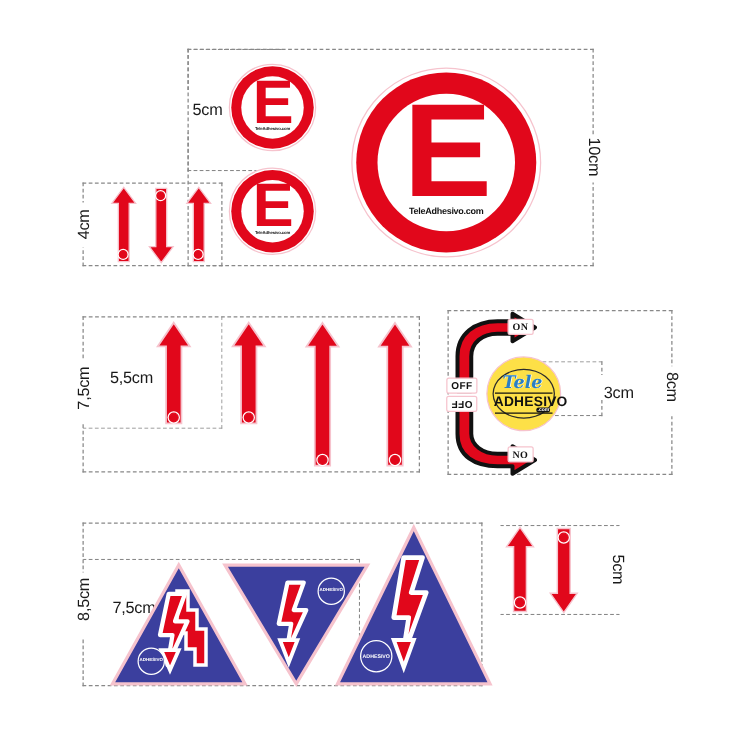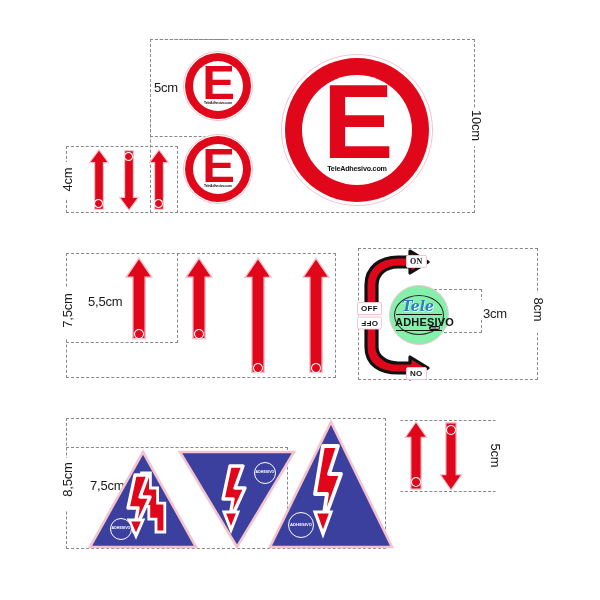--- a/index.html
+++ b/index.html
@@ -123,21 +123,21 @@
     border-radius: 2px;
     padding: 1.5px 3px 1px 3px;
     letter-spacing: 0.3px;
     line-height: 1;
   }
   .onoff-label.flip { transform: rotate(180deg); }
 
   
   .telelogo {
     position: absolute;
-    background: #86efac;
+    background: #fde047;
     border-radius: 50%;
     border: 1.2px solid #f6c3cd;
     display: flex;
     align-items: center;
     justify-content: center;
   }
   .telelogo .oval {
     position: absolute;
     border-radius: 50%;
     border: 1.6px solid #2b2b2b;
@@ -344,21 +344,21 @@
 
       <path d="M8 62 L8 34 C8 16 22 6 40 6 L52 6 L52 0 L70 11 L52 22 L52 16 L40 16
                C28 16 19 23 19 34 L19 62 Z" fill="#e1071b" stroke="#111111" stroke-width="3.2" stroke-linejoin="round"></path>
 
       <path d="M8 68 L8 96 C8 114 22 122 40 122 L52 122 L52 128 L70 117 L52 106 L52 112 L40 112
                C28 112 19 105 19 96 L19 68 Z" fill="#e1071b" stroke="#111111" stroke-width="3.2" stroke-linejoin="round"></path>
     </svg>
     <div class="onoff-label" style="left:48px; top:4px;font-family:Liberation Serif, serif;">ON</div>
     <div class="onoff-label" style="left:-1px; top:51px;">OFF</div>
     <div class="onoff-label flip" style="left:-1px; top:66px;">OFF</div>
-    <div class="onoff-label" style="left:48px; top:116px;">NO</div>
+    <div class="onoff-label" style="left:48px; top:106px;font-family:Liberation Serif, serif;">NO</div>
   </div>
 
   <div class="telelogo" style="left:389px; top:285px; width:58px; height:58px;">
     <div class="oval" style="left:4px; top:9px; width:50px; height:40px;"></div>
     <div class="tele-word" style="font-size:14px; left:12px; top:13px;">Tele</div>
     <div class="rule-line" style="left:6px; top:28px; width:46px;"></div>
     <div class="adhesivo-word" style="font-size:11px; left:5px; top:31px;">ADHESIVO</div>
     <div class="rule-line" style="left:6px; top:44px; width:46px;"></div>
     <div class="com-word" style="font-size:4px; left:39px; top:40px;">.com</div>
   </div>

